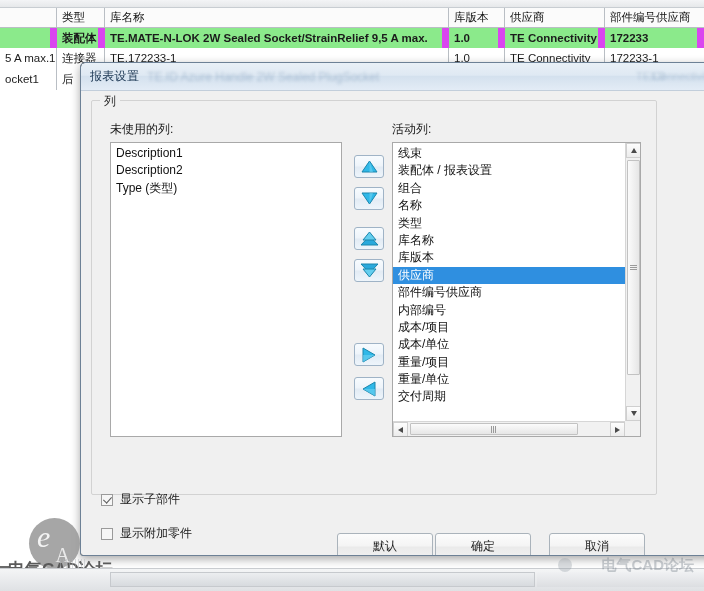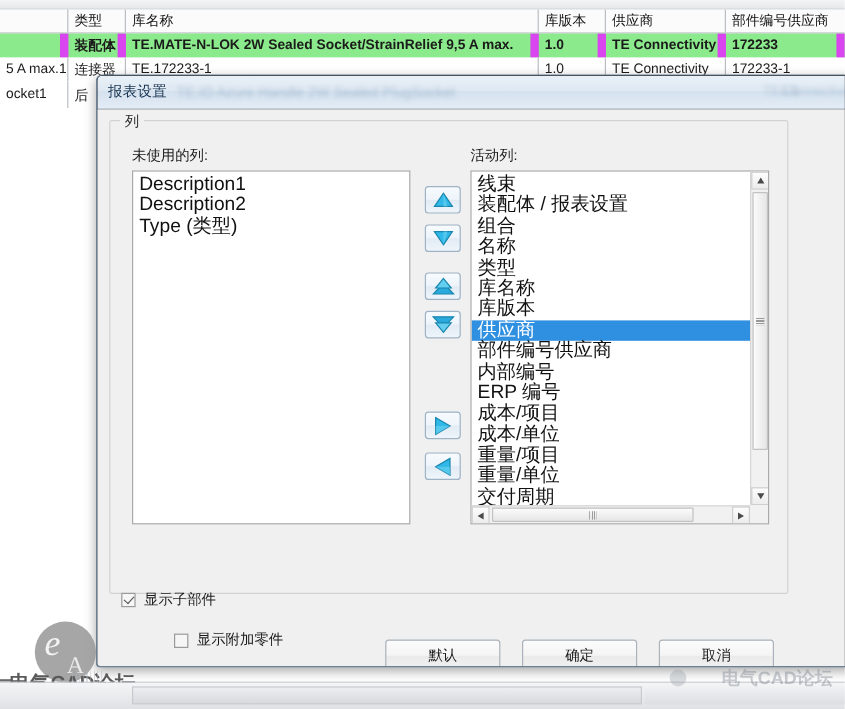--- a/index.html
+++ b/index.html
@@ -73,21 +73,21 @@
   .groupbox-title {
     position:absolute; left:8px; top:-8px; background:#f0f0f0;
     padding:0 4px; font-size:12px; color:#2a2a2a;
   }
   .field-label { position:absolute; font-size:12px; color:#1a1a1a; }
   .lbl-unused { left:18px; top:20px; }
   .lbl-active { left:300px; top:20px; }
 
   .listbox {
     position:absolute; background:#ffffff; border:1px solid #a9a9a9;
-    overflow:hidden; font-size:16px; color:#111;
+    overflow:hidden; font-size:12px; color:#111;
   }
   .list-unused { left:18px; top:41px; width:232px; height:295px; }
   .list-active { left:300px; top:41px; width:249px; height:295px; }
   .list-inner { position:absolute; left:0; top:0; right:0; bottom:0; padding:2px 0 0 0; }
   .list-active .list-inner { right:15px; bottom:15px; }
   .li { height:17.4px; line-height:17.4px; padding:0 4px 0 5px; white-space:nowrap; }
   .li.selected { background:#2f8fe0; color:#ffffff; }
 
   
   .vsb { position:absolute; right:0; top:0; width:15px; bottom:15px;
@@ -125,37 +125,37 @@
     background:linear-gradient(to bottom,#f7fbfe 0%,#eef4fa 48%,#e2ebf4 52%,#eef5fb 100%);
     border:1px solid #9fb3c6; border-radius:3px;
     display:flex; align-items:center; justify-content:center; cursor:pointer;
   }
   .ab1 { top:54px; } .ab2 { top:86px; }
   .ab3 { top:126px; } .ab4 { top:158px; }
   .ab5 { top:242px; } .ab6 { top:276px; }
 
   
   .cbrow { position:absolute; left:20px; font-size:12px; color:#1a1a1a; display:flex; align-items:center; }
-  .cb1 { top:400px; } .cb2 { top:434px;margin-left:44px; }
+  .cb1 { top:400px; } .cb2 { top:434px; }
   .cbox { width:12px; height:12px; border:1px solid #9a9a9a; background:#f6f6f6;
           margin-right:7px; position:relative; }
   .cbox.checked::after {
     content:""; position:absolute; left:3px; top:0px; width:4px; height:7px;
     border:solid #5a5a5a; border-width:0 1.6px 1.6px 0; transform:rotate(42deg);
   }
 
   
   .dlgbtn {
     position:absolute; top:442px; width:96px; height:27px;
     background:linear-gradient(to bottom,#fcfcfc 0%,#f4f4f4 48%,#eaeaea 52%,#f2f2f2 100%);
     border:1px solid #aab3bb; border-radius:3px;
     font-size:12px; color:#1a1a1a; display:flex; align-items:center; justify-content:center;
     cursor:pointer;
   }
-  .b-default { left:240px; }
+  .b-default { left:256px; }
   .b-ok { left:354px; }
   .b-cancel { left:468px; }
 
   
   .wm-logo {
     position:absolute; left:29px; top:518px; width:51px; height:51px; border-radius:50%;
     background:#9a9a9a; opacity:0.88; overflow:hidden;
   }
   .wm-logo .e { position:absolute; left:8px; top:2px; font-family:"Liberation Serif",serif;
                 font-size:30px; color:#f2f2f2; font-style:italic; }
@@ -293,21 +293,20 @@
               <div class="li">线束</div>
               <div class="li">装配体 / 报表设置</div>
               <div class="li">组合</div>
               <div class="li">名称</div>
               <div class="li">类型</div>
               <div class="li">库名称</div>
               <div class="li">库版本</div>
               <div class="li selected">供应商</div>
               <div class="li">部件编号供应商</div>
               <div class="li">内部编号</div>
-              <div class="li">ERP 编号</div>
               <div class="li">成本/项目</div>
               <div class="li">成本/单位</div>
               <div class="li">重量/项目</div>
               <div class="li">重量/单位</div>
               <div class="li">交付周期</div>
             </div>
 
           <div class="vsb">
             <div class="vsb-up">
                 <div class="tri tri-up"></div>

